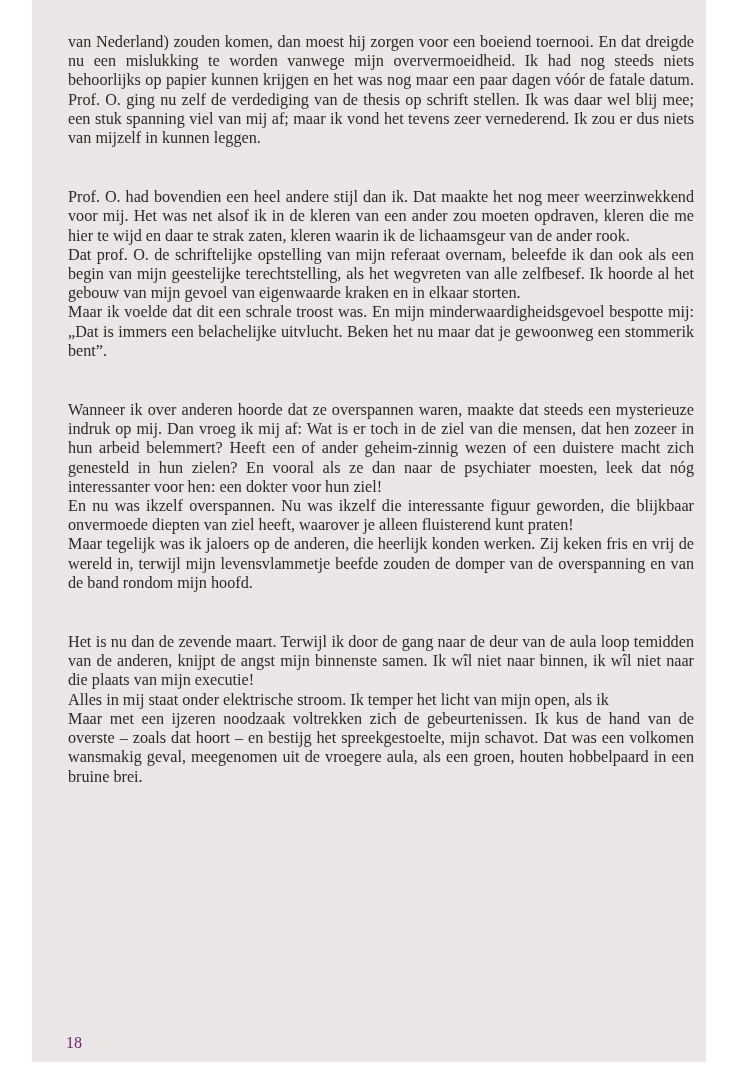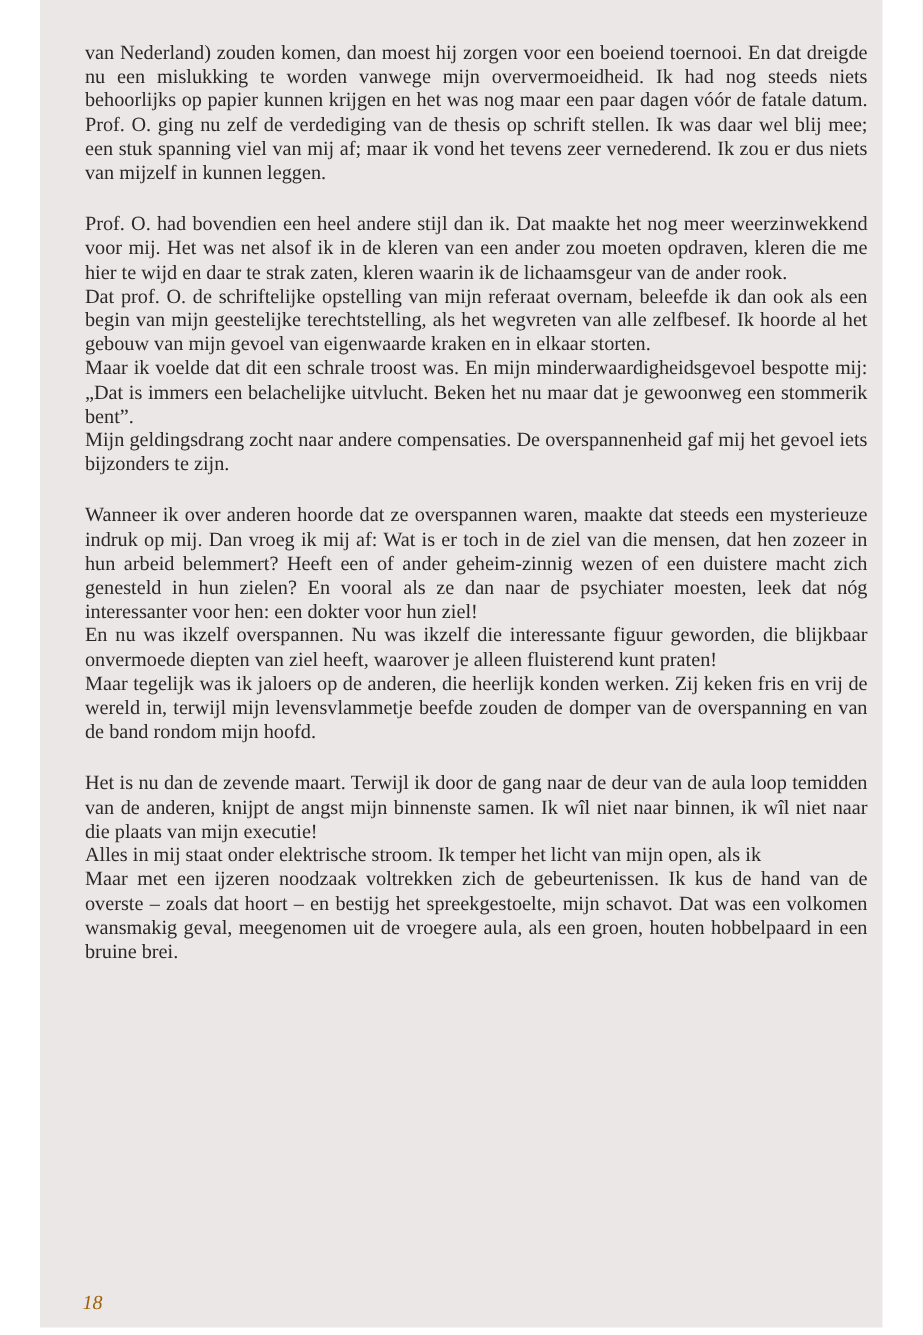--- a/index.html
+++ b/index.html
@@ -10,41 +10,40 @@
     position: absolute; left: 32px; top: 0; width: 674px; height: 1062px;
     background: #ebe7e6;
   }
   .text {
     position: absolute; left: 36px; top: 33px; width: 626px;
     font-family: "Liberation Serif", "DejaVu Serif", serif;
     font-size: 16.2px; line-height: 19.2px; color: #2b2826;
     text-align: justify;
   }
   .section { margin: 0; }
-  .section + .section { margin-top: 22px; }
+  .section + .section { margin-top: 40px; }
   .para { margin: 0; text-align: justify; }
   .page-number {
     position: absolute; left: 34px; top: 1034px;
     font-family: "Liberation Serif", "DejaVu Serif", serif;
-    font-size: 16px; color: #a16207; font-style: italic;
+    font-size: 16px; color: #701a75;
   }
 </style>
 </head>
 <body>
 
 <div class="page">
   <div class="text">
     <div class="section">
       <p class="para">van Nederland) zouden komen, dan moest hij zorgen voor een boeiend toernooi. En dat dreigde nu een mislukking te worden vanwege mijn oververmoeidheid. Ik had nog steeds niets behoorlijks op papier kunnen krijgen en het was nog maar een paar dagen vóór de fatale datum. Prof. O. ging nu zelf de verdediging van de thesis op schrift stellen. Ik was daar wel blij mee; een stuk spanning viel van mij af; maar ik vond het tevens zeer vernederend. Ik zou er dus niets van mijzelf in kunnen leggen.</p>
     </div>
     <div class="section">
       <p class="para">Prof. O. had bovendien een heel andere stijl dan ik. Dat maakte het nog meer weerzinwekkend voor mij. Het was net alsof ik in de kleren van een ander zou moeten opdraven, kleren die me hier te wijd en daar te strak zaten, kleren waarin ik de lichaamsgeur van de ander rook.</p>
       <p class="para">Dat prof. O. de schriftelijke opstelling van mijn referaat overnam, beleefde ik dan ook als een begin van mijn geestelijke terechtstelling, als het wegvreten van alle zelfbesef. Ik hoorde al het gebouw van mijn gevoel van eigenwaarde kraken en in elkaar storten.</p>
       <p class="para">Maar ik voelde dat dit een schrale troost was. En mijn minderwaardigheidsgevoel bespotte mij: „Dat is immers een belachelijke uitvlucht. Beken het nu maar dat je gewoonweg een stommerik bent”.</p>
-      <p class="para">Mijn geldingsdrang zocht naar andere compensaties. De overspannenheid gaf mij het gevoel iets bijzonders te zijn.</p>
     </div>
     <div class="section">
       <p class="para">Wanneer ik over anderen hoorde dat ze overspannen waren, maakte dat steeds een mysterieuze indruk op mij. Dan vroeg ik mij af: Wat is er toch in de ziel van die mensen, dat hen zozeer in hun arbeid belemmert? Heeft een of ander geheim-zinnig wezen of een duistere macht zich genesteld in hun zielen? En vooral als ze dan naar de psychiater moesten, leek dat nóg interessanter voor hen: een dokter voor hun ziel!</p>
       <p class="para">En nu was ikzelf overspannen. Nu was ikzelf die interessante figuur geworden, die blijkbaar onvermoede diepten van ziel heeft, waarover je alleen fluisterend kunt praten!</p>
       <p class="para">Maar tegelijk was ik jaloers op de anderen, die heerlijk konden werken. Zij keken fris en vrij de wereld in, terwijl mijn levensvlammetje beefde zouden de domper van de overspanning en van de band rondom mijn hoofd.</p>
     </div>
     <div class="section">
       <p class="para">Het is nu dan de zevende maart. Terwijl ik door de gang naar de deur van de aula loop temidden van de anderen, knijpt de angst mijn binnenste samen. Ik wîl niet naar binnen, ik wîl niet naar die plaats van mijn executie!</p>
       <p class="para">Alles in mij staat onder elektrische stroom. Ik temper het licht van mijn open, als ik</p>
       <p class="para">Maar met een ijzeren noodzaak voltrekken zich de gebeurtenissen. Ik kus de hand van de overste – zoals dat hoort – en bestijg het spreekgestoelte, mijn schavot. Dat was een volkomen wansmakig geval, meegenomen uit de vroegere aula, als een groen, houten hobbelpaard in een bruine brei.</p>

